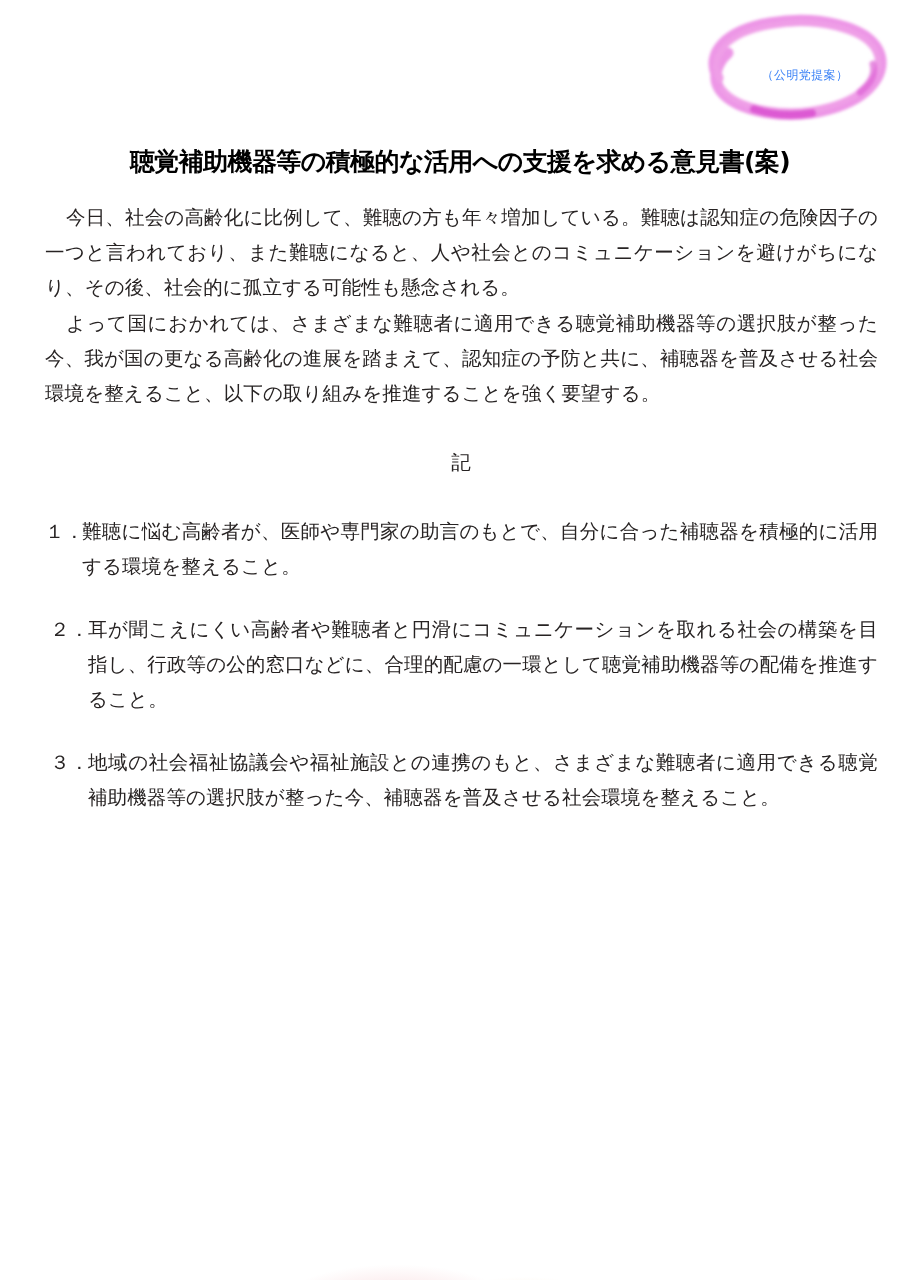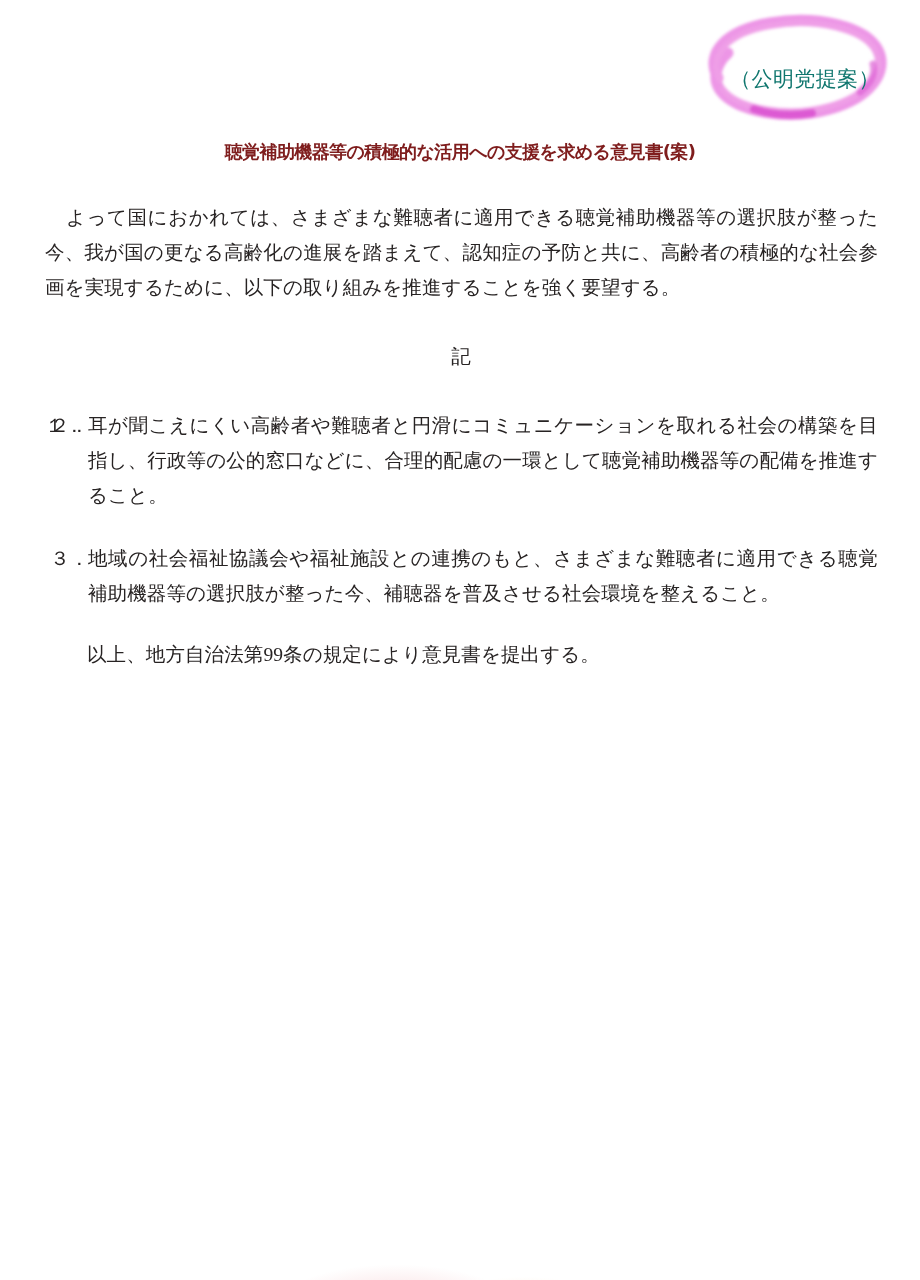--- a/index.html
+++ b/index.html
@@ -47,39 +47,39 @@
     position: absolute;
     inset: 0;
     pointer-events: none;
   }
   .annotation-text {
     position: absolute;
     left: 40px;
     top: 57px;
     width: 150px;
     text-align: center;
-    font-size: 21px;
+    font-size: 12px;
     letter-spacing: 0.4px;
     line-height: 1;
-    color: #0f766e;
+    color: #3b82f6;
     white-space: nowrap;
   }
 
   
   .doc-title {
     position: absolute;
     left: 0;
     right: 0;
     top: 128px;
     text-align: center;
     font-family: "DejaVu Sans", "Liberation Sans", sans-serif;
     font-weight: 700;
-    font-size: 18px;
+    font-size: 25px;
     letter-spacing: -0.6px;
-    color: #7f1d1d;
+    color: #000000;
     white-space: nowrap;
   }
 
   
   .body-block {
     position: absolute;
     left: 45px;
     top: 200px;
     width: 833px;
   }
@@ -162,34 +162,35 @@
         <path d="M 183 52 C 186 62 180 72 170 80" stroke="#dd5fd4" stroke-width="7" opacity="0.70"></path>
       </g>
     </svg>
     <div class="annotation-text">（公明党提案）</div>
   </div>
 
   <h1 class="doc-title">聴覚補助機器等の積極的な活用への支援を求める意見書(案)</h1>
 
   <div class="body-block">
 
-    <p class="para">よって国におかれては、さまざまな難聴者に適用できる聴覚補助機器等の選択肢が整った今、我が国の更なる高齢化の進展を踏まえて、認知症の予防と共に、高齢者の積極的な社会参画を実現するために、以下の取り組みを推進することを強く要望する。</p>
+    <p class="para">今日、社会の高齢化に比例して、難聴の方も年々増加している。難聴は認知症の危険因子の一つと言われており、また難聴になると、人や社会とのコミュニケーションを避けがちになり、その後、社会的に孤立する可能性も懸念される。</p>
+    <p class="para">よって国におかれては、さまざまな難聴者に適用できる聴覚補助機器等の選択肢が整った今、我が国の更なる高齢化の進展を踏まえて、認知症の予防と共に、補聴器を普及させる社会環境を整えること、以下の取り組みを推進することを強く要望する。</p>
 
     <div class="centered-mark">記</div>
 
     <ul class="list">
       <li class="list-item list-item--first">
         <span class="num">１．</span>
+        <span>難聴に悩む高齢者が、医師や専門家の助言のもとで、自分に合った補聴器を積極的に活用する環境を整えること。</span>
       </li>
       <li class="list-item">
         <span class="num">２．</span>
         <span>耳が聞こえにくい高齢者や難聴者と円滑にコミュニケーションを取れる社会の構築を目指し、行政等の公的窓口などに、合理的配慮の一環として聴覚補助機器等の配備を推進すること。</span>
       </li>
       <li class="list-item tight">
         <span class="num">３．</span>
         <span>地域の社会福祉協議会や福祉施設との連携のもと、さまざまな難聴者に適用できる聴覚補助機器等の選択肢が整った今、補聴器を普及させる社会環境を整えること。</span>
       </li>
     </ul>
 
-    <p class="closing">以上、地方自治法第99条の規定により意見書を提出する。</p>
 
   </div>
 </div>
 
 </body></html>

